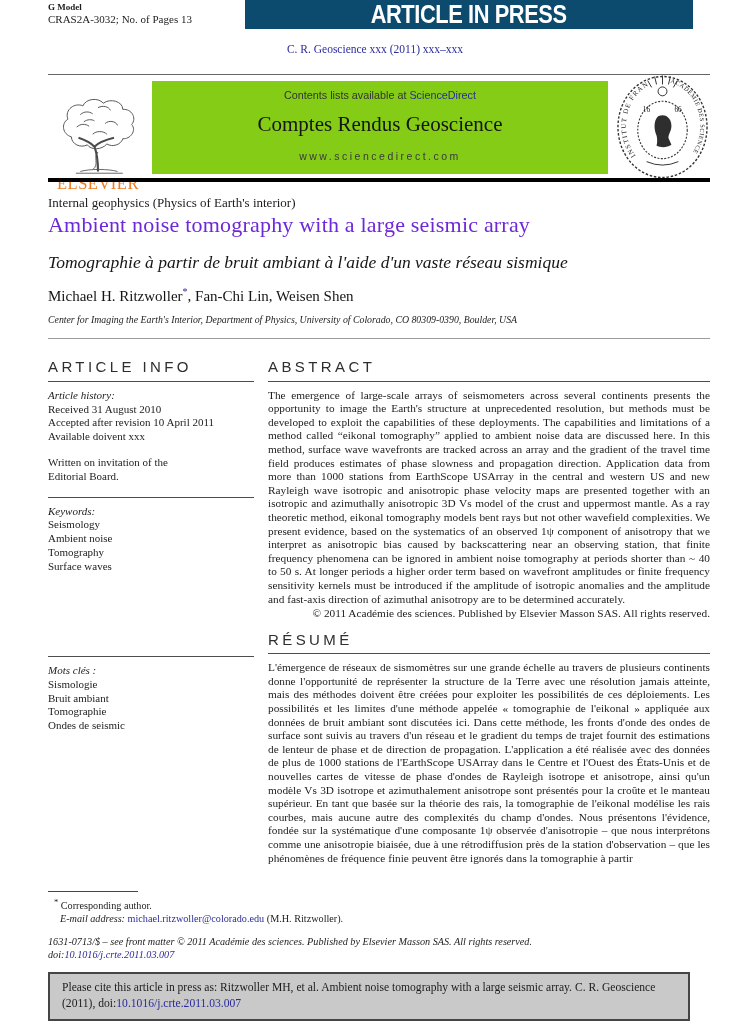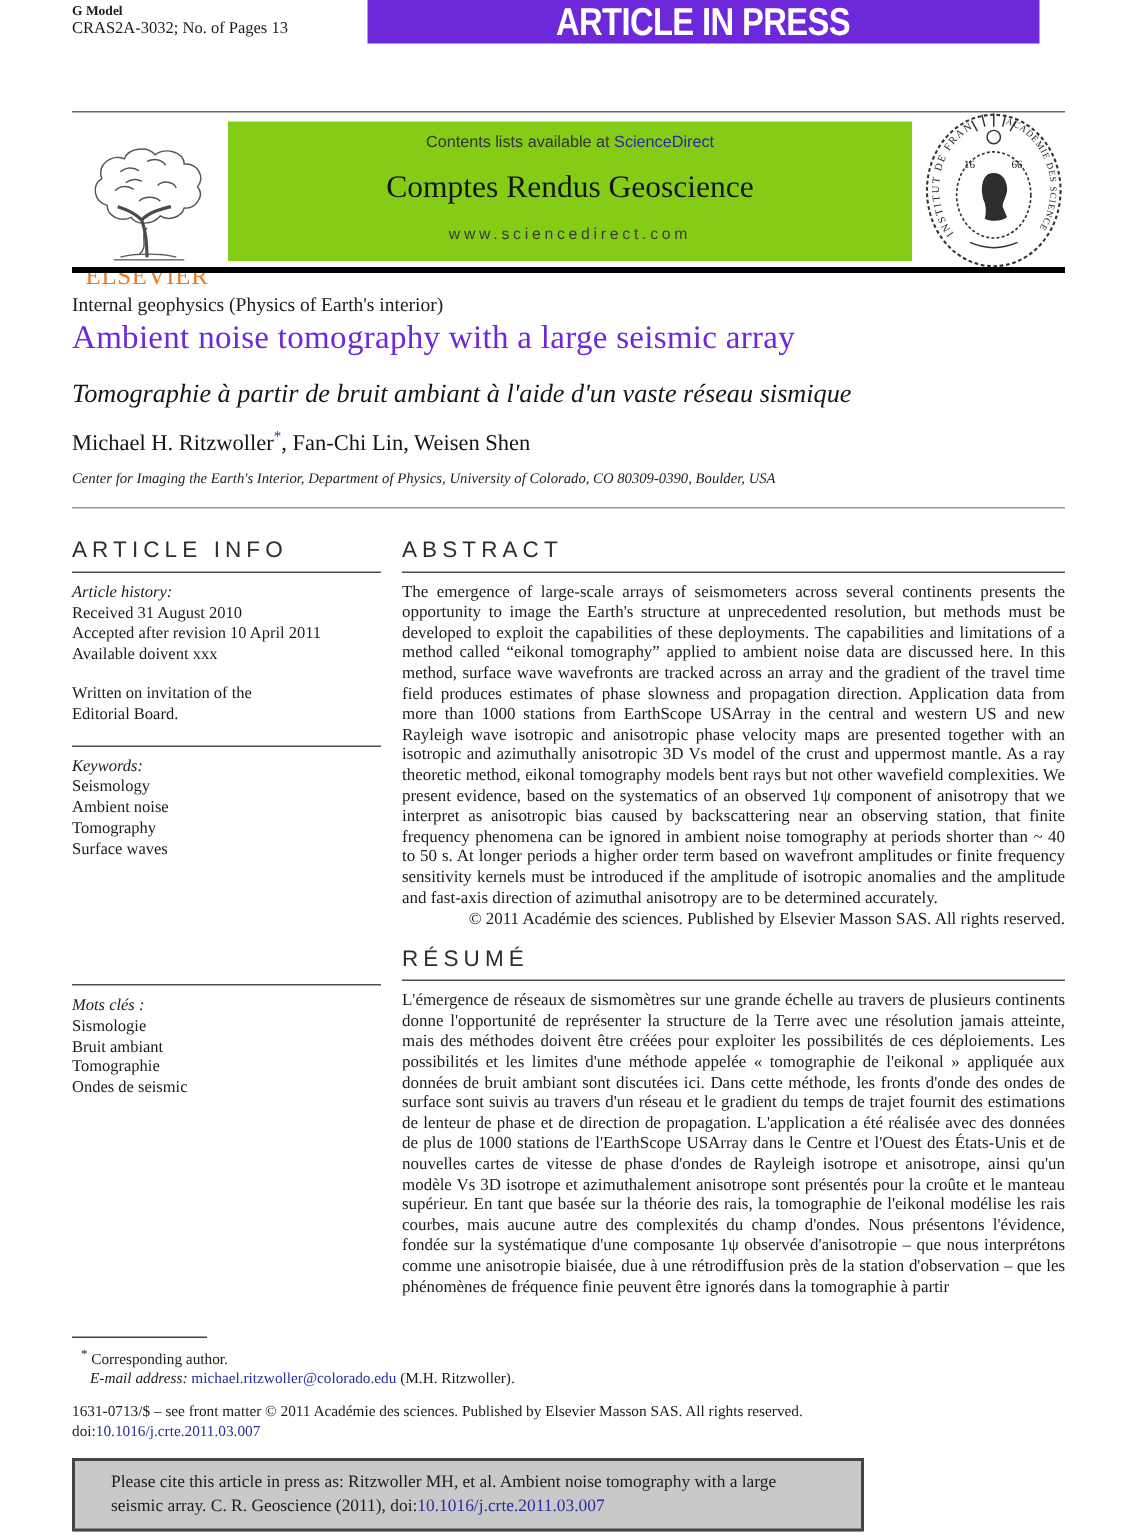--- a/index.html
+++ b/index.html
@@ -3,21 +3,21 @@
 <meta charset="utf-8">
 <style>
   html,body{margin:0;padding:0;background:#ffffff;}
   .page{position:relative;width:750px;height:1024px;background:#ffffff;overflow:hidden;
         font-family:"Liberation Serif",serif;color:#1c1c1c;}
 
   
   .gmodel{position:absolute;left:48px;top:2px;line-height:11px;}
   .gmodel .gm1{font-size:9px;font-weight:bold;}
   .gmodel .gm2{font-size:11px;margin-top:1px;}
-  .banner{position:absolute;left:245px;top:0;width:448px;height:29px;background:#6d28d9;
+  .banner{position:absolute;left:245px;top:0;width:448px;height:29px;background:#0c4a6e;
           text-align:center;line-height:29px;}
   .banner span{display:inline-block;transform:scaleX(.84);transform-origin:center;
           font-family:"Liberation Sans",sans-serif;font-weight:bold;font-size:26px;
           letter-spacing:-.5px;color:#ffffff;white-space:nowrap;}
   .jref{position:absolute;left:0;top:43px;width:100%;text-align:center;
         font-size:11.5px;color:#2b2b9a;}
 
   
   .masthead{position:absolute;left:48px;top:74px;width:662px;height:110px;}
   .mast-topline{position:absolute;left:0;top:0;width:100%;border-top:1.5px solid #666;}
@@ -58,40 +58,41 @@
   .res-head{margin-top:12px;}
   .mots{position:absolute;left:48px;top:656px;width:206px;font-size:11px;line-height:13.8px;}
   .mots .col-rule{margin-top:0;}
 
   
   .footnote{position:absolute;left:48px;top:891px;font-size:10.2px;line-height:12.6px;width:430px;}
   .fn-rule{width:90px;border-top:1px solid #444;margin-bottom:4px;}
   .fn-line1{padding-left:6px;}
   .fn-line2{padding-left:12px;}
   .blue{color:#2b2b9a;text-decoration:none;cursor:pointer;}
-  .issn{position:absolute;left:48px;top:936px;font-size:10.2px;line-height:12.6px;width:662px;}
-
-  
-  .citebox{position:absolute;left:48px;top:972px;width:528px;box-sizing:border-box;
-           background:#c9c9c9;border:2px solid #454545;padding:6px 24px 7px;
+  .issn{position:absolute;left:48px;top:936px;font-size:10.2px;line-height:12.6px;width:662px;font-style:italic;}
+
+  
+  .citebox{position:absolute;left:48px;top:972px;width:642px;box-sizing:border-box;
+           background:#c9c9c9;border:2px solid #454545;padding:6px 12px 7px;
            font-size:11.6px;line-height:16px;}
   a{cursor:pointer;}
 </style>
 </head>
 <body>
 
 <div class="page">
 
   <div class="gmodel">
     <div class="gm1">G Model</div>
     <div class="gm2">CRAS2A-3032; No. of Pages 13</div>
   </div>
   <div class="banner">
     <span>ARTICLE IN PRESS</span>
   </div>
+  <div class="jref">C. R. Geoscience xxx (2011) xxx–xxx</div>
 
   <div class="masthead">
     <div class="mast-topline"></div>
 
     <div class="logo">
       <svg width="96" height="78" viewBox="0 0 100 88">
         <g fill="none" stroke="#555" stroke-width="1.1">
           <path d="M20 45 C10 42 8 30 16 25 C12 14 24 6 33 10 C36 2 50 0 56 7 C64 1 78 5 78 14 C88 13 94 24 88 31 C94 38 86 48 78 47 C76 54 66 57 60 53 C54 60 42 60 38 54 C30 58 20 53 20 45 Z"></path>
           <path d="M30 20 C34 16 40 16 44 19 M50 12 C56 9 62 11 64 15 M26 34 C30 30 36 30 40 33 M58 30 C62 26 70 27 72 32 M44 42 C48 38 56 38 60 42 M34 28 C38 25 43 25 46 27"></path>
         </g>

